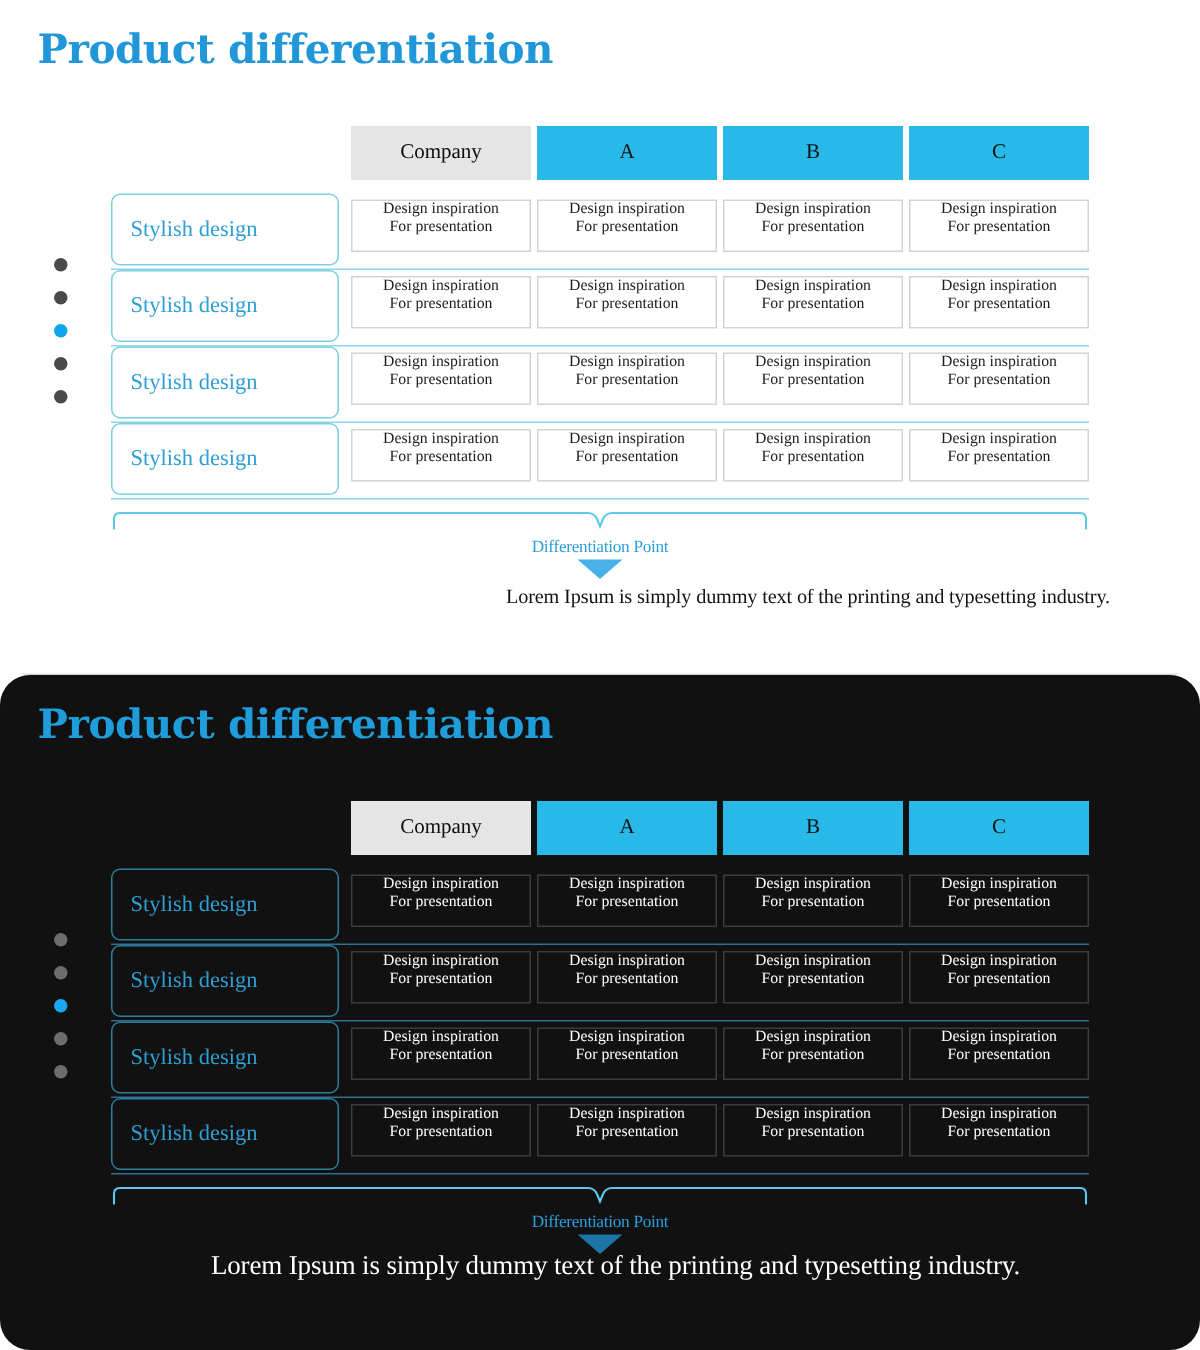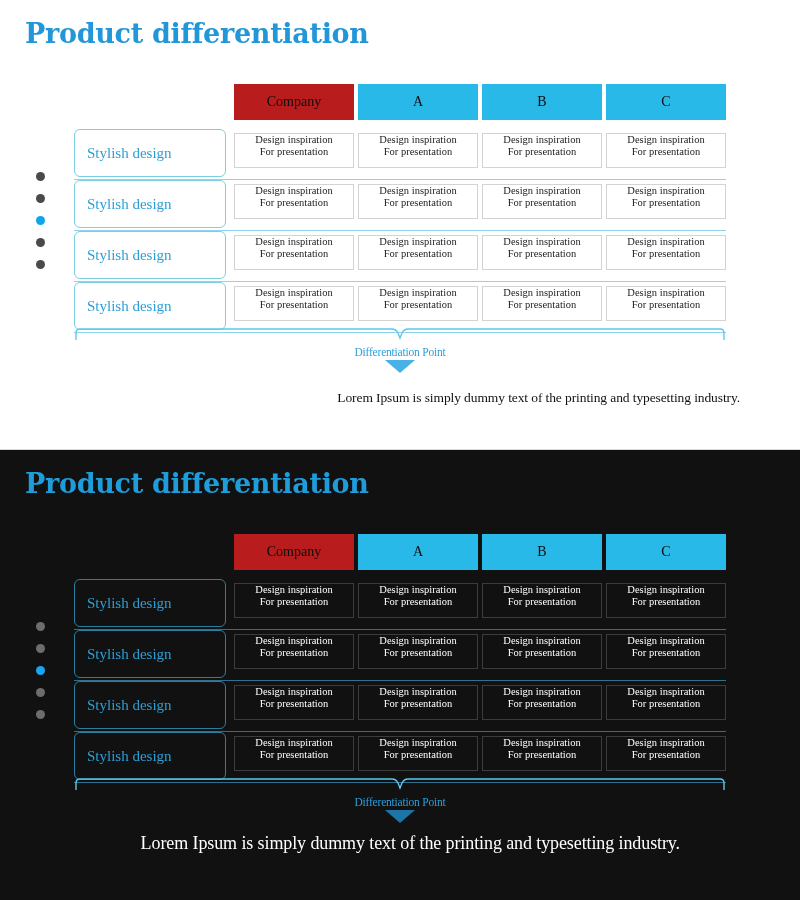--- a/index.html
+++ b/index.html
@@ -9,20 +9,21 @@
     height: 900px;
     font-family: "Liberation Serif", serif;
     background: #ffffff;
     overflow: hidden;
   }
 
   .panel {
     position: relative;
     width: 800px;
     overflow: hidden;
+    border-radius: 20px;
   }
 
   .panel-light {
     height: 450px;
     background: #ffffff;
   }
 
   .panel-dark {
     height: 450px;
     background: #111111;
@@ -77,21 +78,21 @@
   }
   .head-cell {
     flex: 1;
     display: flex;
     align-items: center;
     justify-content: center;
     font-size: 14px;
     color: #0d0d0d;
     background: #29b9e8;
   }
-  .head-cell.company { background: #b91c1c; }
+  .head-cell.company { background: #e5e5e5; }
 
   .body-rows { margin-top: 9px; }
 
   .row {
     position: relative;
     display: flex;
     align-items: flex-start;
     height: 51px;
   }
   .row .divider {
@@ -144,21 +145,21 @@
   .panel-dark .cell {
     background: transparent;
     border-color: #3c3c3c;
     color: #ffffff;
   }
 
   
   .bracket-area {
     position: absolute;
     left: 74px;
-    top: 327px;
+    top: 340px;
     width: 652px;
     height: 60px;
   }
   .bracket-svg { display: block; width: 652px; height: 14px; }
   .diff-label {
     text-align: center;
     font-size: 11.5px;
     color: #2e9fd8;
     margin-top: 5px;
     letter-spacing: -0.2px;

